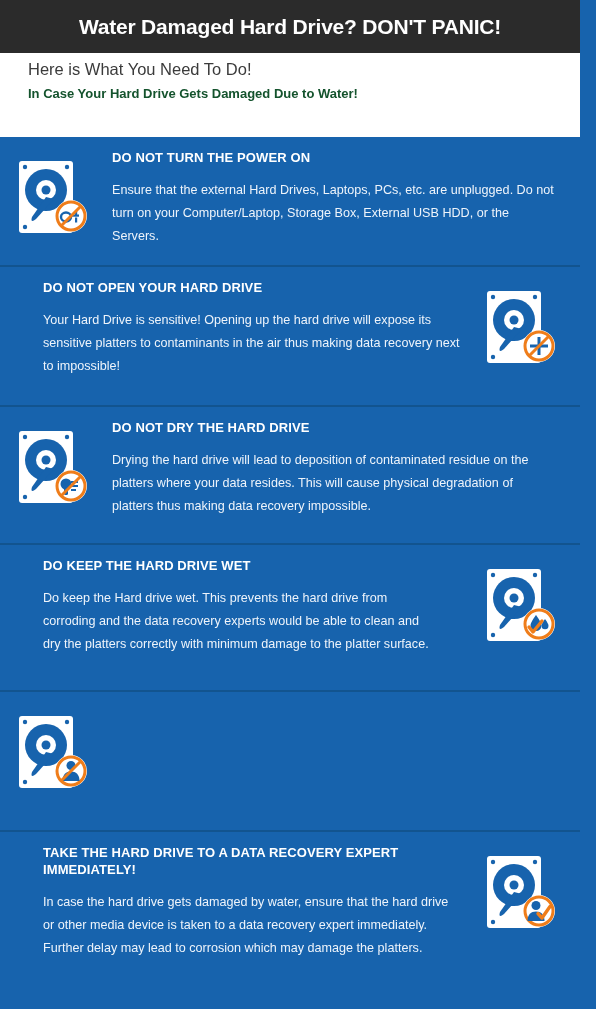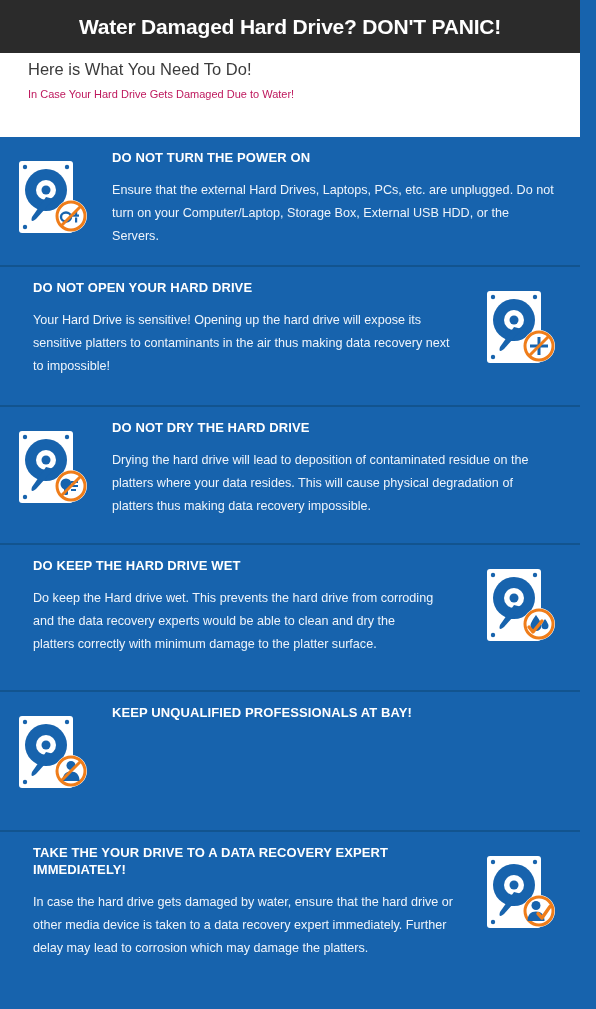--- a/index.html
+++ b/index.html
@@ -44,23 +44,23 @@
     padding: 4px 0 0 28px;
     box-sizing: border-box;
   }
   .intro-line1 {
     color: #3b3b3b;
     font-size: 16.5px;
     font-weight: normal;
     line-height: 24px;
   }
   .intro-line2 {
-    color: #be185d;
-    font-size: 11px;
-    font-weight: normal;
+    color: #14532d;
+    font-size: 13px;
+    font-weight: bold;
     line-height: 26px;
   }
 
   
   .sections {
     background: #1763ad;
   }
   .section {
     position: relative;
     display: flex;
@@ -77,21 +77,21 @@
     display: flex;
     justify-content: center;
     padding-top: 10px;
   }
   .sec-body {
     flex: 1 1 auto;
     padding-right: 24px;
   }
   
   .section.icon-right .sec-icon { order: 2; }
-  .section.icon-right .sec-body { order: 1; padding-left: 33px; padding-right: 8px; }
+  .section.icon-right .sec-body { order: 1; padding-left: 43px; padding-right: 8px; }
 
   .sec-title {
     color: #ffffff;
     font-size: 13px;
     font-weight: bold;
     letter-spacing: 0.1px;
     line-height: 17px;
     margin: 0 0 13px 0;
   }
   .sec-desc {
@@ -271,21 +271,20 @@
             <circle cx="55" cy="57" r="14" fill="none" stroke="#ef7d1a" stroke-width="3"></circle>
             <g fill="#1763ad">
               <circle cx="55" cy="51.5" r="4.5"></circle>
               <path d="M46.5 67 C46.5 60.5 50 57.5 55 57.5 C60 57.5 63.5 60.5 63.5 67 Z"></path>
             </g>
             <line x1="45" y1="67" x2="65" y2="47" stroke="#ef7d1a" stroke-width="3"></line>
           </svg>
         </div>
       </div>
       <div class="sec-body">
-        <div class="sec-title">KEEP UNQUALIFIED PROFESSIONALS AT BAY!</div>
       </div>
     </div>
 
     <div class="section s6 icon-right">
       <div class="sec-icon">
         <div class="hdd">
           <svg width="80" height="84" viewBox="0 0 80 84">
             <rect x="3" y="2" width="54" height="72" rx="3" fill="#ffffff"></rect>
             <circle cx="9" cy="8" r="2.2" fill="#1763ad"></circle>
             <circle cx="51" cy="8" r="2.2" fill="#1763ad"></circle>
@@ -299,19 +298,19 @@
             <circle cx="55" cy="57" r="14" fill="none" stroke="#ef7d1a" stroke-width="3"></circle>
             <g fill="#1763ad">
               <circle cx="52" cy="51.5" r="4.5"></circle>
               <path d="M43.5 67 C43.5 60.5 47 57.5 52 57.5 C57 57.5 60.5 60.5 60.5 67 Z"></path>
             </g>
             <path d="M54 59.5 L58 64 L66 52.5" fill="none" stroke="#ef7d1a" stroke-width="3.4" stroke-linecap="round" stroke-linejoin="round"></path>
           </svg>
         </div>
       </div>
       <div class="sec-body">
-        <div class="sec-title">TAKE THE YOUR DRIVE TO A DATA RECOVERY EXPERT IMMEDIATELY!</div>
+        <div class="sec-title">TAKE THE HARD DRIVE TO A DATA RECOVERY EXPERT IMMEDIATELY!</div>
         <div class="sec-desc">In case the hard drive gets damaged by water, ensure that the hard drive or other media device is taken to a data recovery expert immediately. Further delay may lead to corrosion which may damage the platters.</div>
       </div>
     </div>
 
   </div>
 </div>
 
 </body></html>

